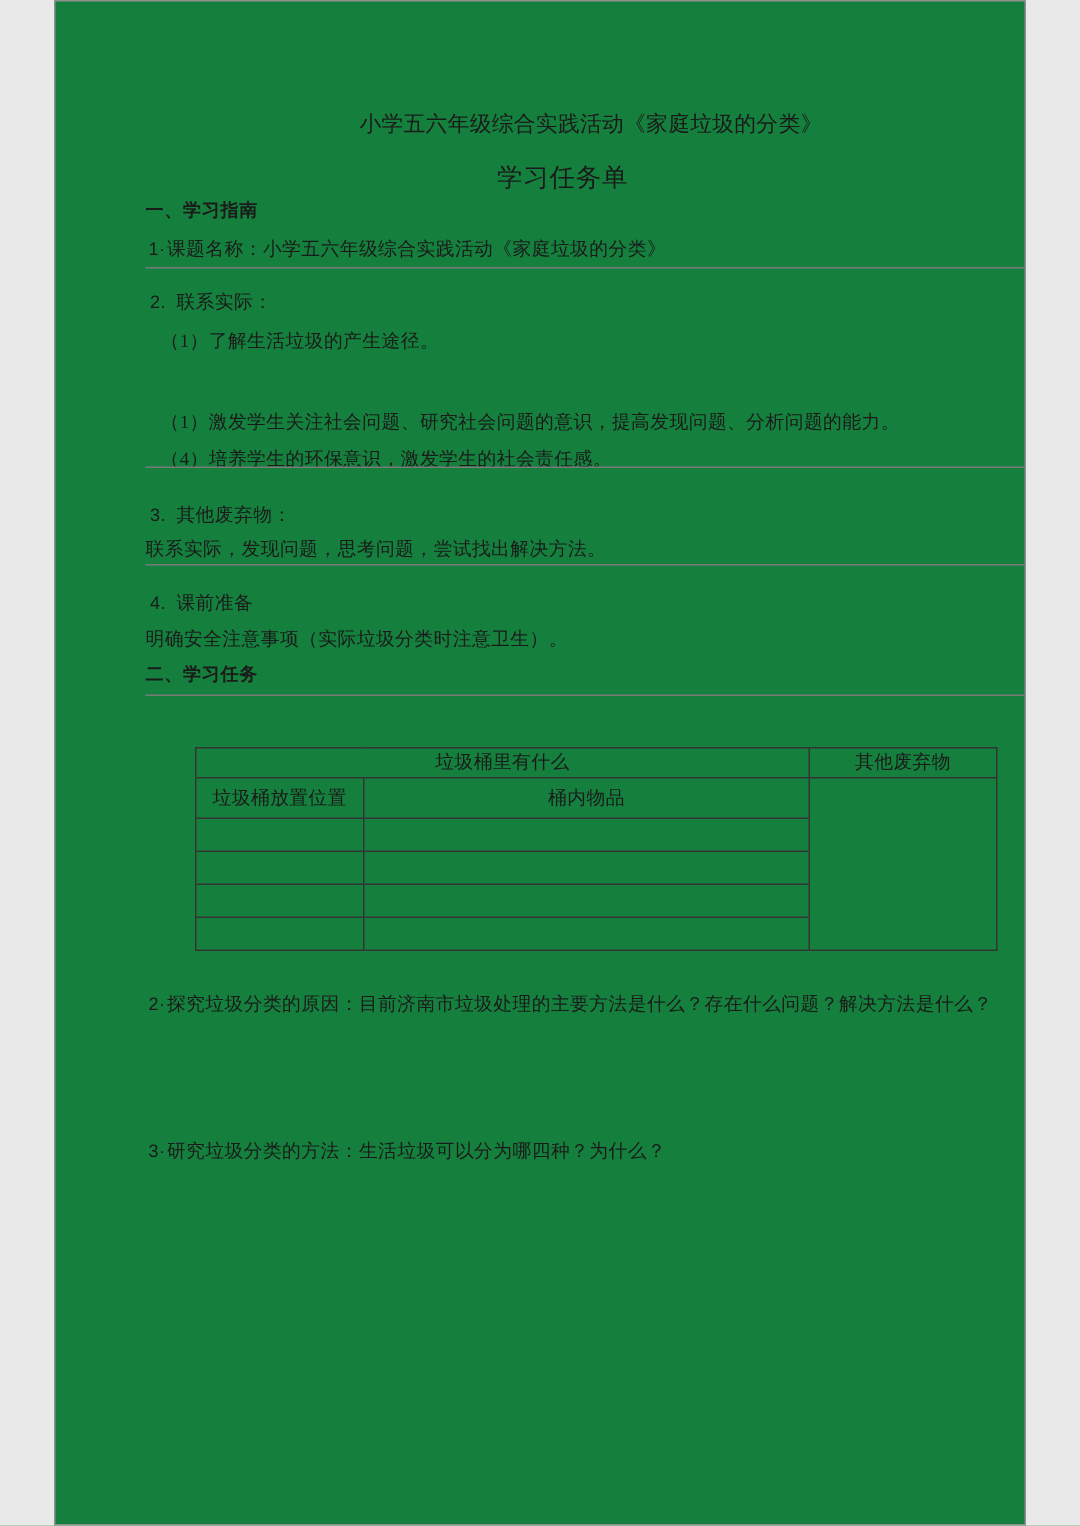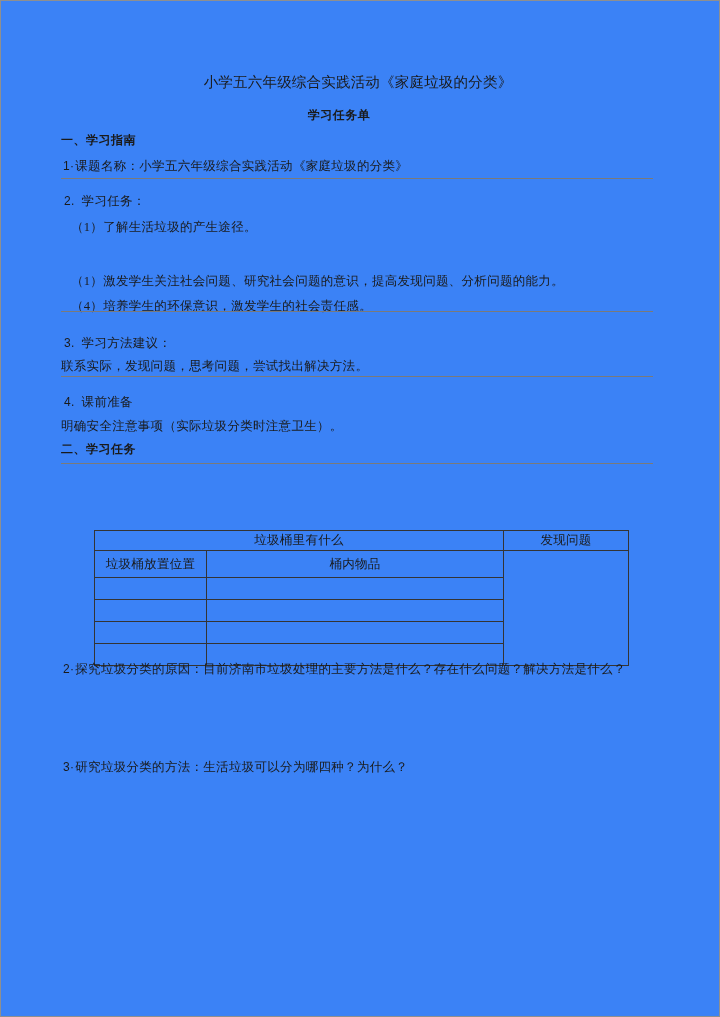--- a/index.html
+++ b/index.html
@@ -1,32 +1,32 @@
 <!DOCTYPE html>
 <html><head>
 <meta charset="utf-8">
 <style>
   html,body{margin:0;padding:0;background:#e9e9e9;}
   .page{
     position:relative;
-    width:720px;height:1017px;
+    width:648px;height:1017px;
     margin:0 auto;
-    background:#3b82f6;
+    background:#15803d;
     border:1px solid #8f8f8f;
     box-sizing:border-box;
     font-family:"Liberation Serif","DejaVu Serif",serif;
     color:#1a1a1a;
     overflow:hidden;
   }
   .center-line{
     position:absolute;left:0;width:714px;
     text-align:center;white-space:nowrap;
   }
   .doc-title{top:72px;font-size:14.5px;letter-spacing:0.2px;}
-  .doc-subtitle{top:106px;width:676px;font-size:12px;font-weight:bold;letter-spacing:0.5px;}
+  .doc-subtitle{top:106px;width:676px;font-size:17px;font-weight:normal;letter-spacing:0.5px;}
   .heading{
     position:absolute;left:60px;
     font-size:12px;font-weight:bold;
     font-family:"Liberation Sans","DejaVu Sans",sans-serif;
     letter-spacing:0.5px;white-space:nowrap;
   }
   .line{
     position:absolute;
     font-size:12.5px;line-height:17px;
     letter-spacing:0.3px;white-space:nowrap;
@@ -45,64 +45,64 @@
     position:absolute;left:93px;top:497px;
     border-collapse:collapse;
     table-layout:fixed;
     font-size:12.5px;letter-spacing:0.3px;
   }
   table.survey td{
     border:1px solid #343434;
     text-align:center;vertical-align:middle;
     padding:0;overflow:hidden;
   }
-  table.survey{border:1.5px solid #343434;margin-top:32px;}
+  table.survey{border:1.5px solid #343434;}
   .col1{width:111px;}
   .col2{width:296px;border-radius:12px;}
   .col3{width:124px;}
   tr.h1{height:20px;}
   tr.h2{height:27px;}
   tr.d{height:22px;}
 </style>
 </head>
 <body>
 
 <div class="page">
 
   <div class="center-line doc-title">小学五六年级综合实践活动《家庭垃圾的分类》</div>
   <div class="center-line doc-subtitle">学习任务单</div>
 
   <div class="heading" style="top:131px">一、学习指南</div>
 
   <div class="line" style="left:62px;top:157px"><span class="num tight">1·</span><span>课题名称：小学五六年级综合实践活动《家庭垃圾的分类》</span></div>
   <div class="rule" style="top:177px"></div>
 
-  <div class="line" style="left:63px;top:192px"><span class="num sp">2.</span><span>学习任务：</span></div>
+  <div class="line" style="left:63px;top:192px"><span class="num sp">2.</span><span>联系实际：</span></div>
 
   <div class="line" style="left:70px;top:218px">（1）了解生活垃圾的产生途径。</div>
   <div class="line" style="left:70px;top:272px">（1）激发学生关注社会问题、研究社会问题的意识，提高发现问题、分析问题的能力。</div>
   <div class="line" style="left:70px;top:297px">（4）培养学生的环保意识，激发学生的社会责任感。</div>
   <div class="rule" style="top:310px"></div>
 
-  <div class="line" style="left:63px;top:334px"><span class="num sp">3.</span><span>学习方法建议：</span></div>
+  <div class="line" style="left:63px;top:334px"><span class="num sp">3.</span><span>其他废弃物：</span></div>
   <div class="line" style="left:60px;top:357px">联系实际，发现问题，思考问题，尝试找出解决方法。</div>
   <div class="rule" style="top:375px"></div>
 
   <div class="line" style="left:63px;top:393px"><span class="num sp">4.</span><span>课前准备</span></div>
   <div class="line" style="left:60px;top:417px">明确安全注意事项（实际垃圾分类时注意卫生）。</div>
 
   <div class="heading" style="top:440px">二、学习任务</div>
   <div class="rule" style="top:462px"></div>
 
 
   <table class="survey">
     <tbody>
         <tr class="h1">
       <td class="col1" colspan="2" style="width:407px">垃圾桶里有什么</td>
-      <td class="col3">发现问题</td>
+      <td class="col3">其他废弃物</td>
     </tr>
     <tr class="h2">
       <td class="col1">垃圾桶放置位置</td>
       <td class="col2">桶内物品</td>
       <td class="col3" rowspan="5"></td>
     </tr>
     <tr class="d">
       <td class="col1"></td>
       <td class="col2"></td>
     </tr>

